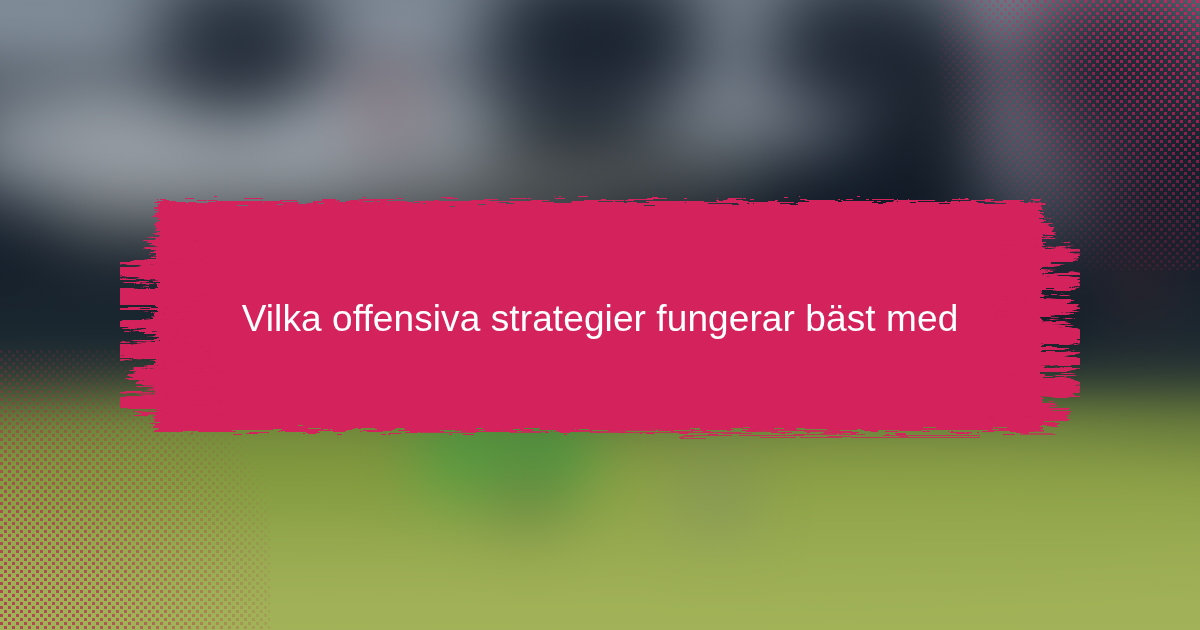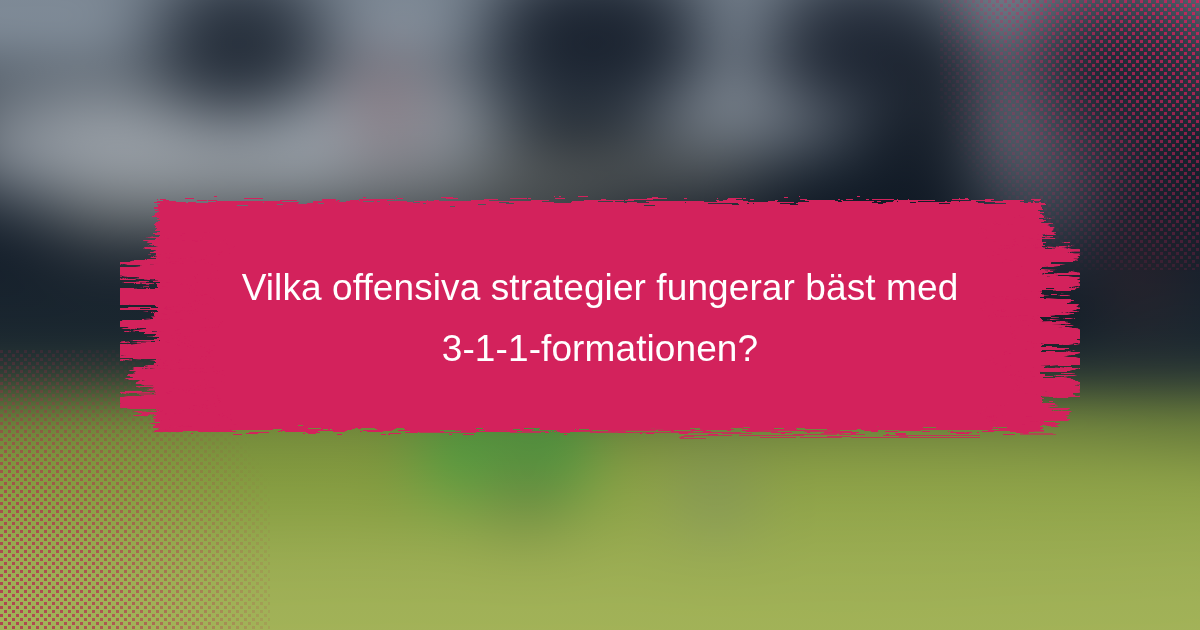--- a/index.html
+++ b/index.html
@@ -341,18 +341,17 @@
         <rect x="18" y="207" width="22" height="2"></rect>
         <rect x="930" y="64" width="32" height="3"></rect>
         <rect x="934" y="72" width="24" height="2"></rect>
         <rect x="928" y="142" width="30" height="2"></rect>
         <rect x="900" y="248" width="48" height="2"></rect>
       </g>
     </svg>
 
     <div class="banner-text">
       <div class="banner-line">Vilka offensiva strategier fungerar bäst med</div>
-      <div class="banner-line">3-1-1-formationen?</div>
     </div>
 
   </div>
 
 </div>
 
 </body></html>

